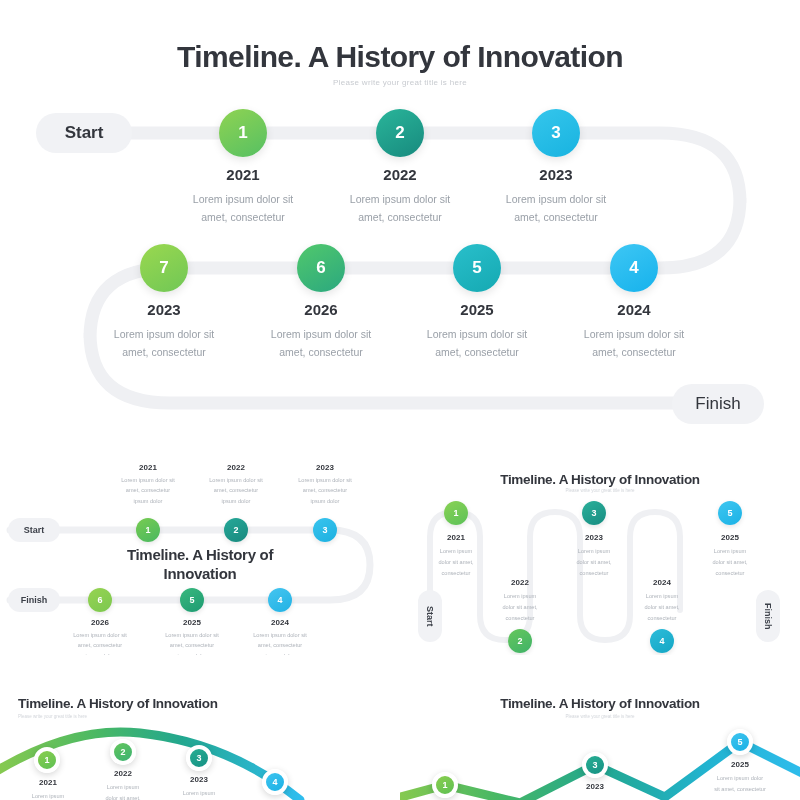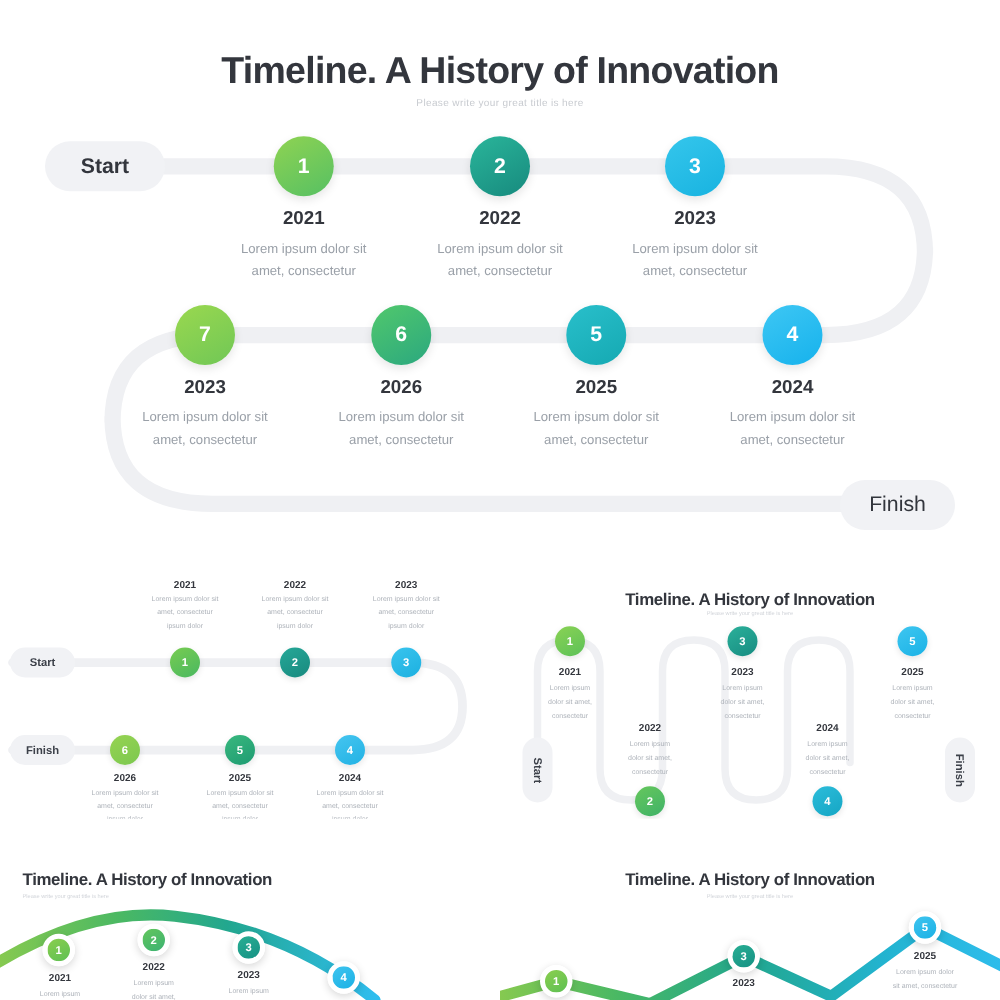--- a/index.html
+++ b/index.html
@@ -135,20 +135,24 @@
   </div>
 
   <div class="thumb" style="left:0px; top:455px; width:400px; height:200px;">
     <svg width="400" height="200" viewBox="0 0 400 200" style="position:absolute;left:0;top:0;">
       <path d="M 10 75 L 330 75 Q 370 75 370 110 Q 370 145 330 145 L 10 145" fill="none" stroke="#eff0f3" stroke-width="7" stroke-linecap="round"></path>
     </svg>
 
     <div class="t-pill" style="left:8px; top:63px; width:52px; height:24px; font-size:9px;">Start</div>
     <div class="t-pill" style="left:8px; top:133px; width:52px; height:24px; font-size:9px;">Finish</div>
 
+    <div class="t-title" style="position:absolute; left:40px; top:91px; width:320px; text-align:center; font-size:15px; line-height:1.25;">
+      <div>Timeline. A History of</div>
+      <div>Innovation</div>
+    </div>
 
     <div class="t-node" style="left:136px; top:63px; width:24px; height:24px; font-size:9px; background:linear-gradient(150deg,#78cc51,#49b860);">1</div>
     <div class="t-node" style="left:224px; top:63px; width:24px; height:24px; font-size:9px; background:linear-gradient(150deg,#26a898,#18897e);">2</div>
     <div class="t-node" style="left:313px; top:63px; width:24px; height:24px; font-size:9px; background:linear-gradient(150deg,#39c4ee,#1cb0e0);">3</div>
 
     <div class="t-text" style="left:108px; top:8px; width:80px;">
       <div class="t-year" style="font-size:8px; margin-bottom:3px;">2021</div>
       <div class="t-desc" style="font-size:5.6px; line-height:1.85;">Lorem ipsum dolor sit</div>
       <div class="t-desc" style="font-size:5.6px; line-height:1.85;">amet, consectetur</div>
       <div class="t-desc" style="font-size:5.6px; line-height:1.85;">ipsum dolor</div>

